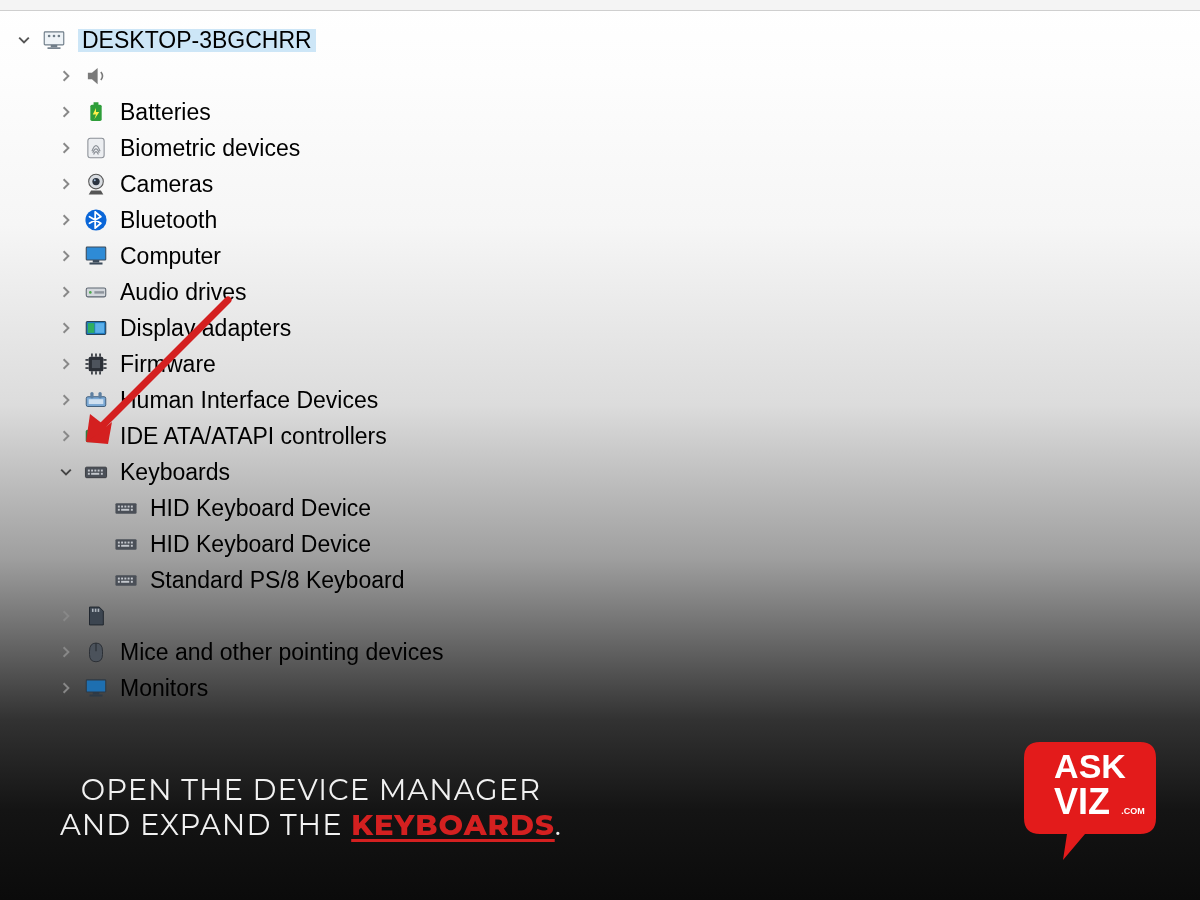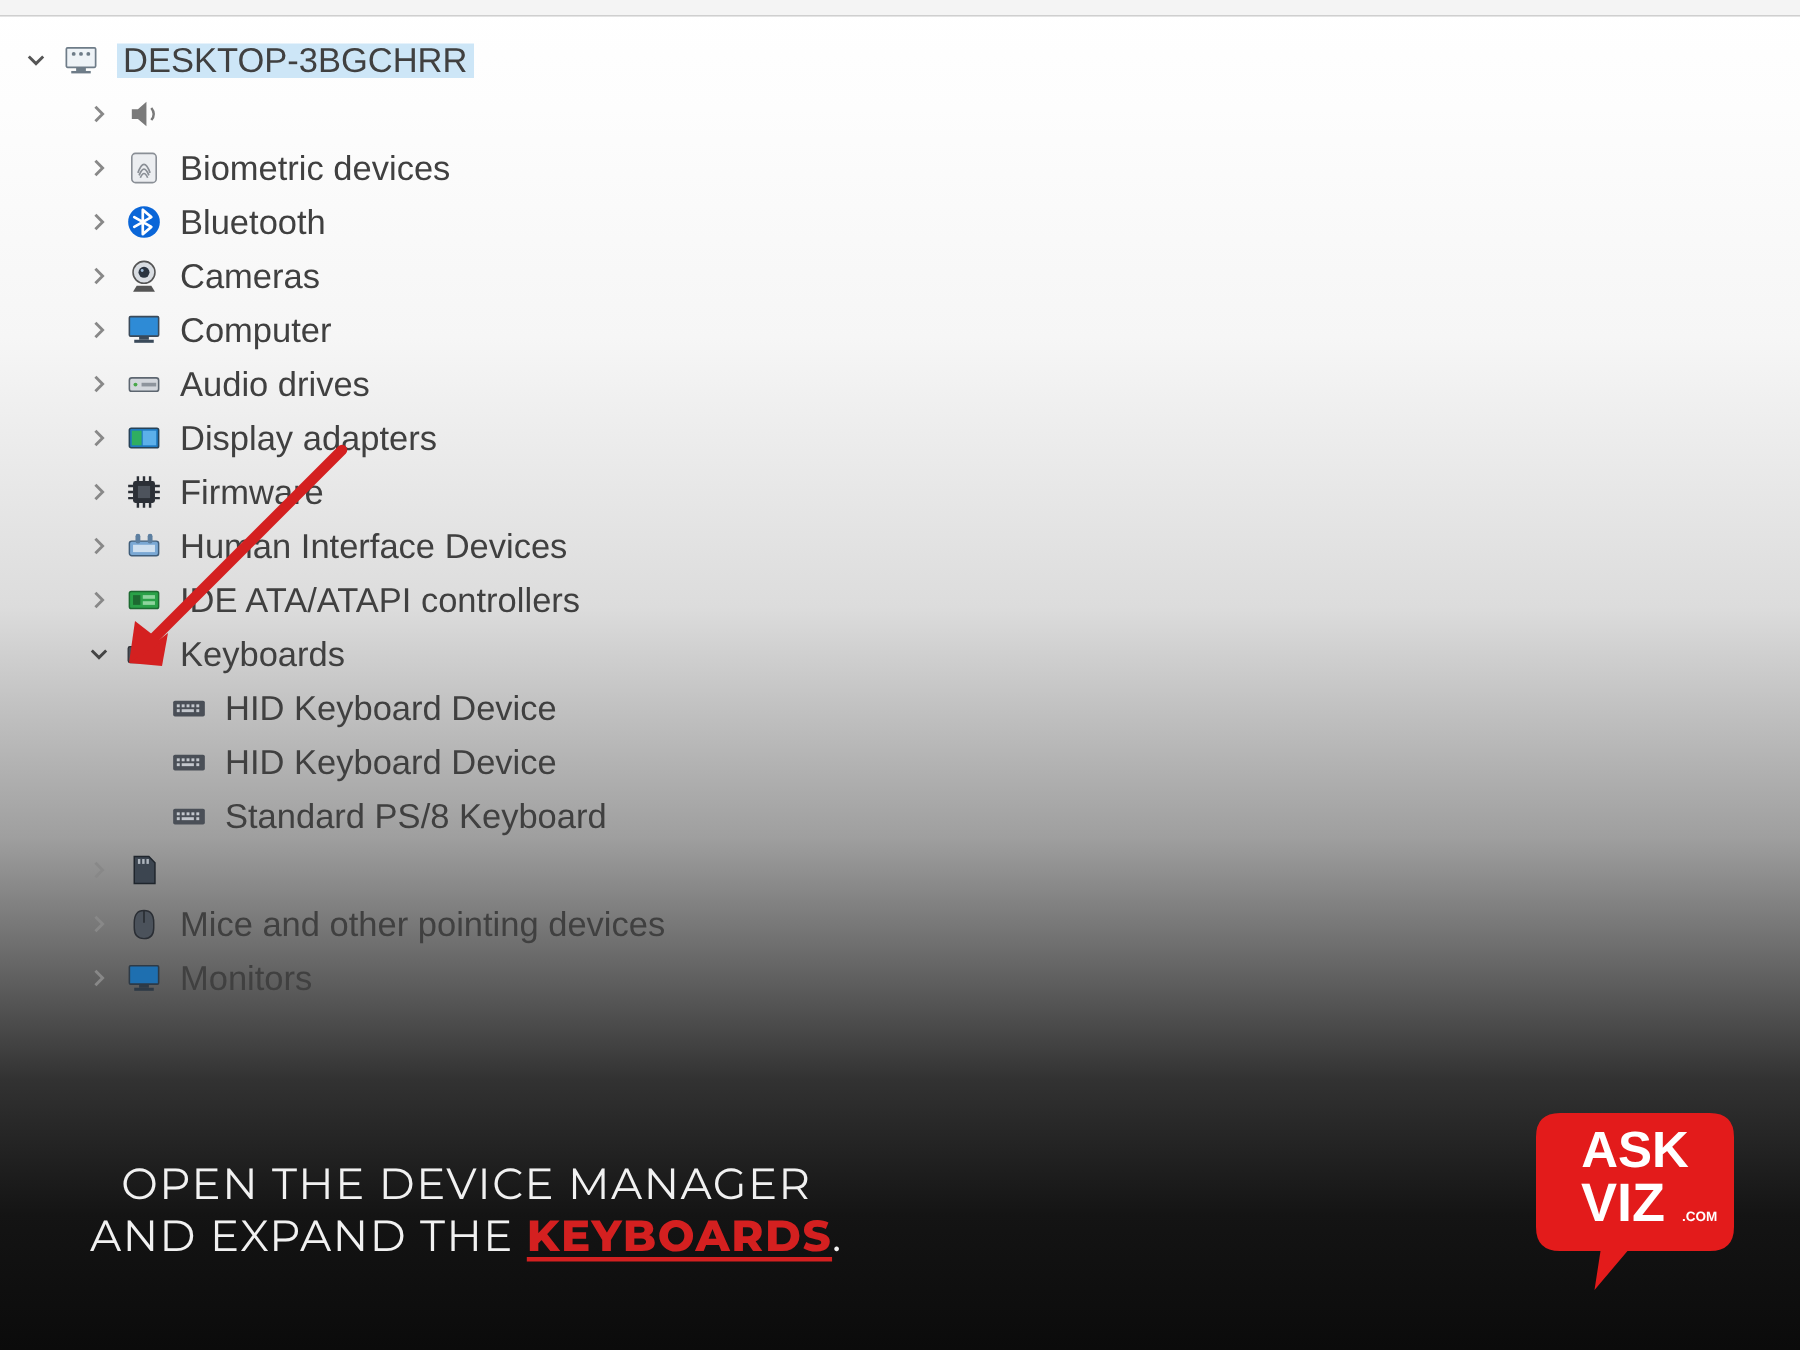--- a/index.html
+++ b/index.html
@@ -70,21 +70,21 @@
   .icon {
     width: 28px;
     height: 28px;
     margin-right: 10px;
     display: inline-flex;
     align-items: center;
     justify-content: center;
   }
   .icon svg { width: 26px; height: 26px; }
 
-  .label { color: #404040; }
+  .label { color: #000000; }
   .root .label {
     background: #cde6f7;
     padding: 0 4px;
   }
 
   
   .arrow {
     position: absolute;
     top: 290px;
     left: 78px;
@@ -158,20 +158,35 @@
         </svg>
     </span>
     <span class="icon">
       <svg viewBox="0 0 32 32">
         <path d="M6 12 h5 l7 -6 v20 l-7 -6 h-5 z" fill="#7a7a7a"></path>
         <path d="M22 11 q4 5 0 10" fill="none" stroke="#7a7a7a" stroke-width="2"></path>
       </svg>
     </span>
   </div>
 
+  <div class="node cat">
+    <span class="chevron">
+      <svg viewBox="0 0 10 10">
+          <path d="M3 1 L7 5 L3 9" fill="none" stroke="#888" stroke-width="1.6"></path>
+        </svg>
+    </span>
+    <span class="icon">
+      <svg viewBox="0 0 32 32">
+        <rect x="9" y="7" width="14" height="20" rx="2" fill="#2e9e3a"></rect>
+        <rect x="13" y="4" width="6" height="4" fill="#2e9e3a"></rect>
+        <path d="M16 11 l-4 8 h4 l-2 6 6-9 h-4 z" fill="#fff04a"></path>
+      </svg>
+    </span>
+    <span class="label">Batteries</span>
+  </div>
 
   <div class="node cat">
     <span class="chevron">
       <svg viewBox="0 0 10 10">
           <path d="M3 1 L7 5 L3 9" fill="none" stroke="#888" stroke-width="1.6"></path>
         </svg>
     </span>
     <span class="icon">
       <svg viewBox="0 0 32 32">
         <rect x="6" y="4" width="20" height="24" rx="3" fill="#eceef1" stroke="#8a8f96" stroke-width="1.3"></rect>
@@ -184,42 +199,42 @@
   </div>
 
   <div class="node cat">
     <span class="chevron">
       <svg viewBox="0 0 10 10">
           <path d="M3 1 L7 5 L3 9" fill="none" stroke="#888" stroke-width="1.6"></path>
         </svg>
     </span>
     <span class="icon">
       <svg viewBox="0 0 32 32">
-        <circle cx="16" cy="16" r="13" fill="#0a66d8"></circle>
-        <path d="M15 6 v20 l7 -6 -14 -8 m0 8 l14 -8 -7 -6" fill="none" stroke="#fff" stroke-width="2.2" stroke-linejoin="round" stroke-linecap="round"></path>
-      </svg>
-    </span>
-    <span class="label">Bluetooth</span>
-  </div>
-
-  <div class="node cat">
-    <span class="chevron">
-      <svg viewBox="0 0 10 10">
-          <path d="M3 1 L7 5 L3 9" fill="none" stroke="#888" stroke-width="1.6"></path>
-        </svg>
-    </span>
-    <span class="icon">
-      <svg viewBox="0 0 32 32">
         <circle cx="16" cy="13" r="9" fill="#d9dde2" stroke="#555" stroke-width="1.3"></circle>
         <circle cx="16" cy="13" r="4.5" fill="#2b3440"></circle>
         <circle cx="14.5" cy="11.5" r="1.2" fill="#9bb7d4"></circle>
         <path d="M10 24 h12 l3 5 h-18 z" fill="#555"></path>
       </svg>
     </span>
     <span class="label">Cameras</span>
+  </div>
+
+  <div class="node cat">
+    <span class="chevron">
+      <svg viewBox="0 0 10 10">
+          <path d="M3 1 L7 5 L3 9" fill="none" stroke="#888" stroke-width="1.6"></path>
+        </svg>
+    </span>
+    <span class="icon">
+      <svg viewBox="0 0 32 32">
+        <circle cx="16" cy="16" r="13" fill="#0a66d8"></circle>
+        <path d="M15 6 v20 l7 -6 -14 -8 m0 8 l14 -8 -7 -6" fill="none" stroke="#fff" stroke-width="2.2" stroke-linejoin="round" stroke-linecap="round"></path>
+      </svg>
+    </span>
+    <span class="label">Bluetooth</span>
   </div>
 
   <div class="node cat">
     <span class="chevron">
       <svg viewBox="0 0 10 10">
           <path d="M3 1 L7 5 L3 9" fill="none" stroke="#888" stroke-width="1.6"></path>
         </svg>
     </span>
     <span class="icon">
       <svg viewBox="0 0 32 32">

